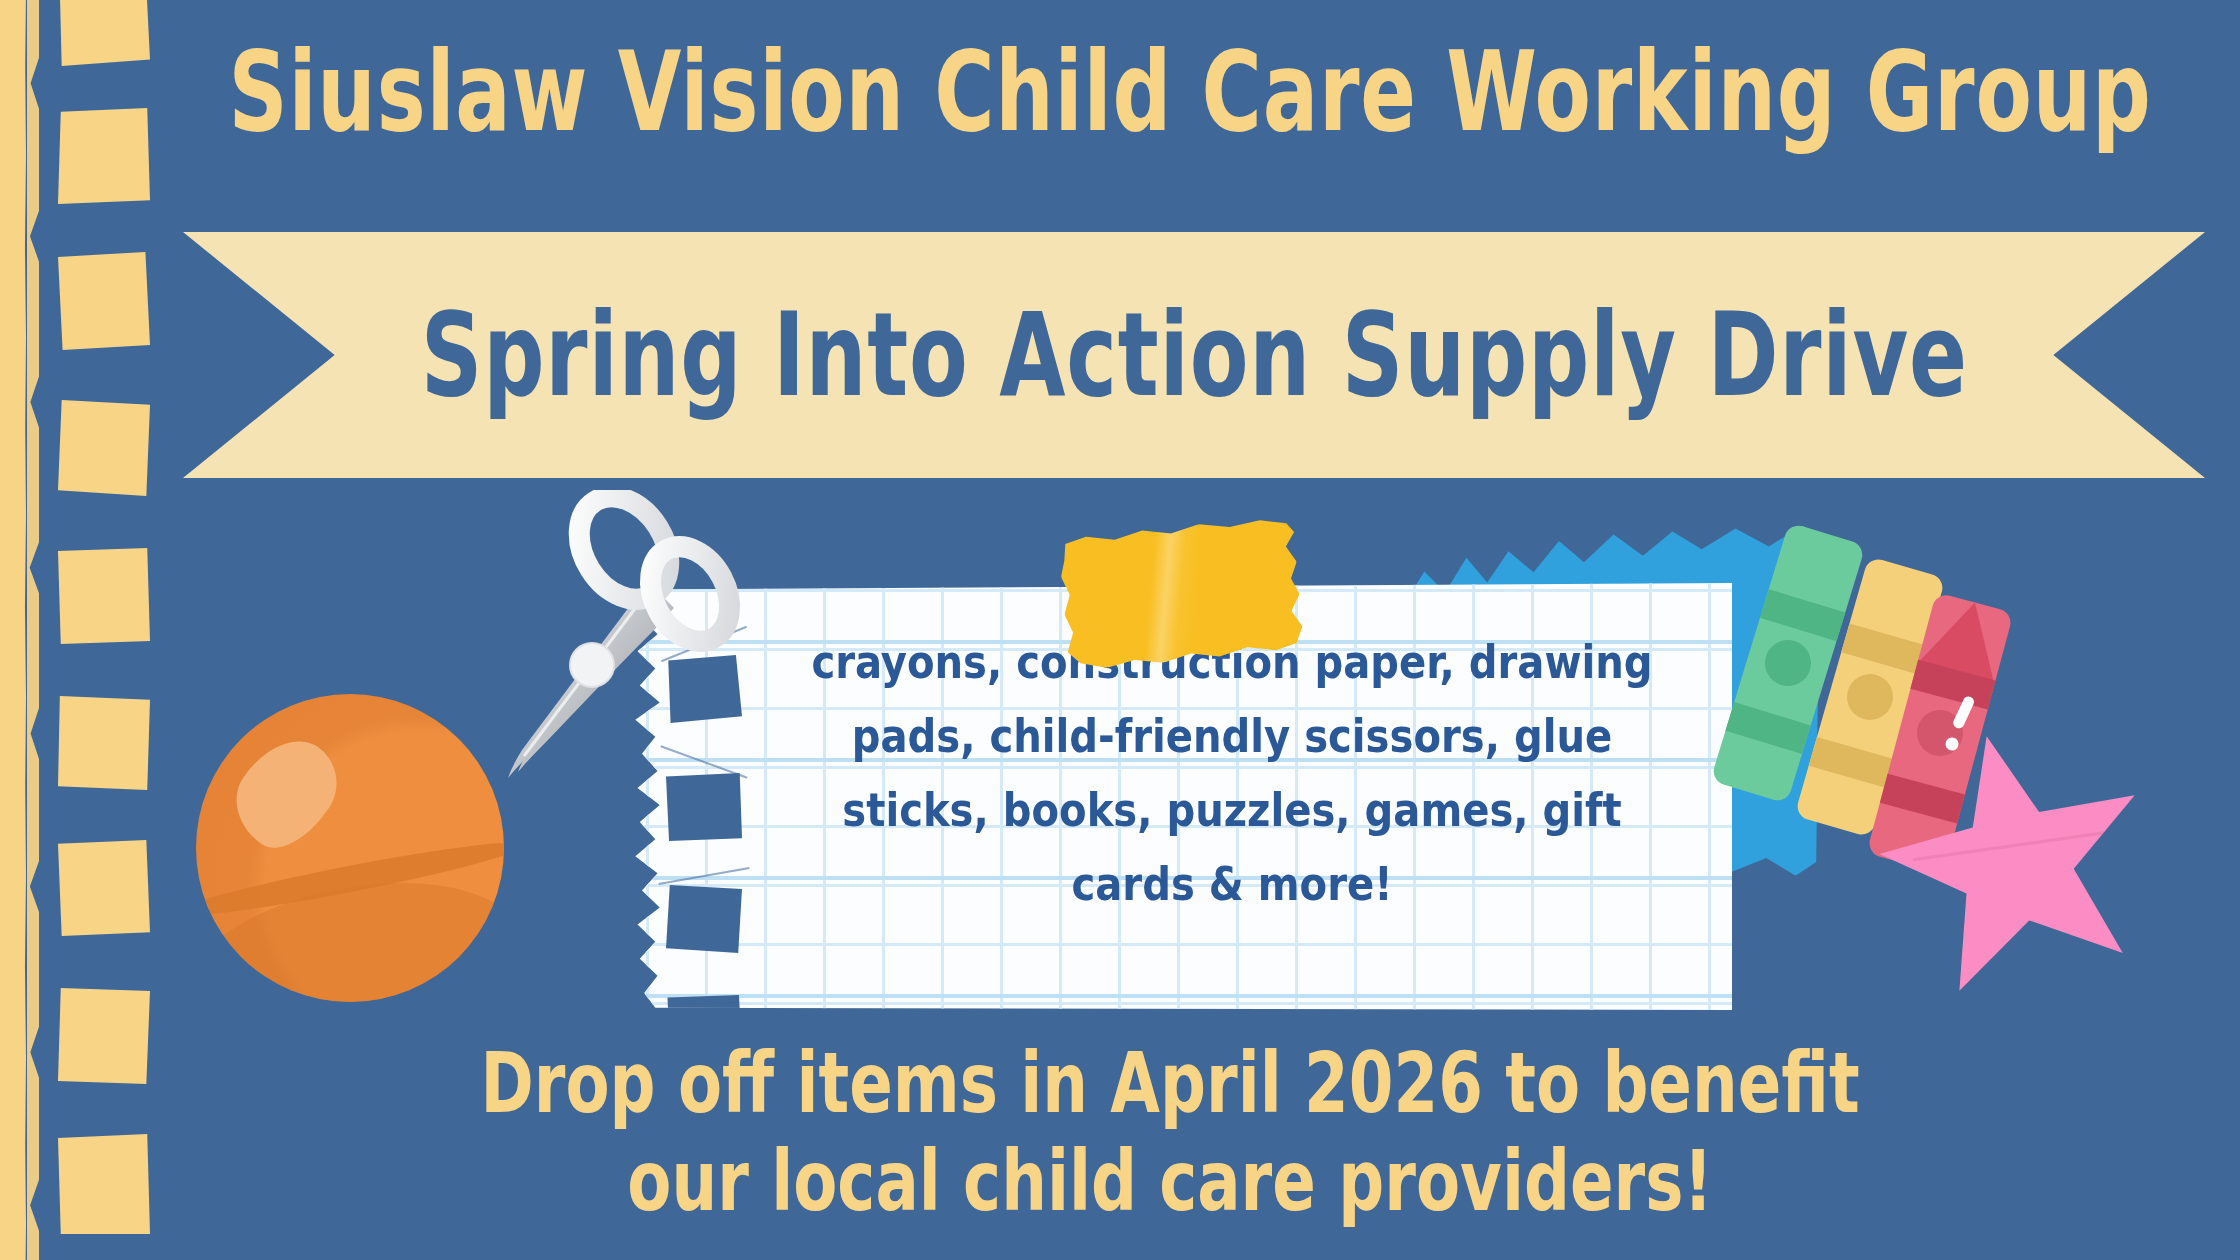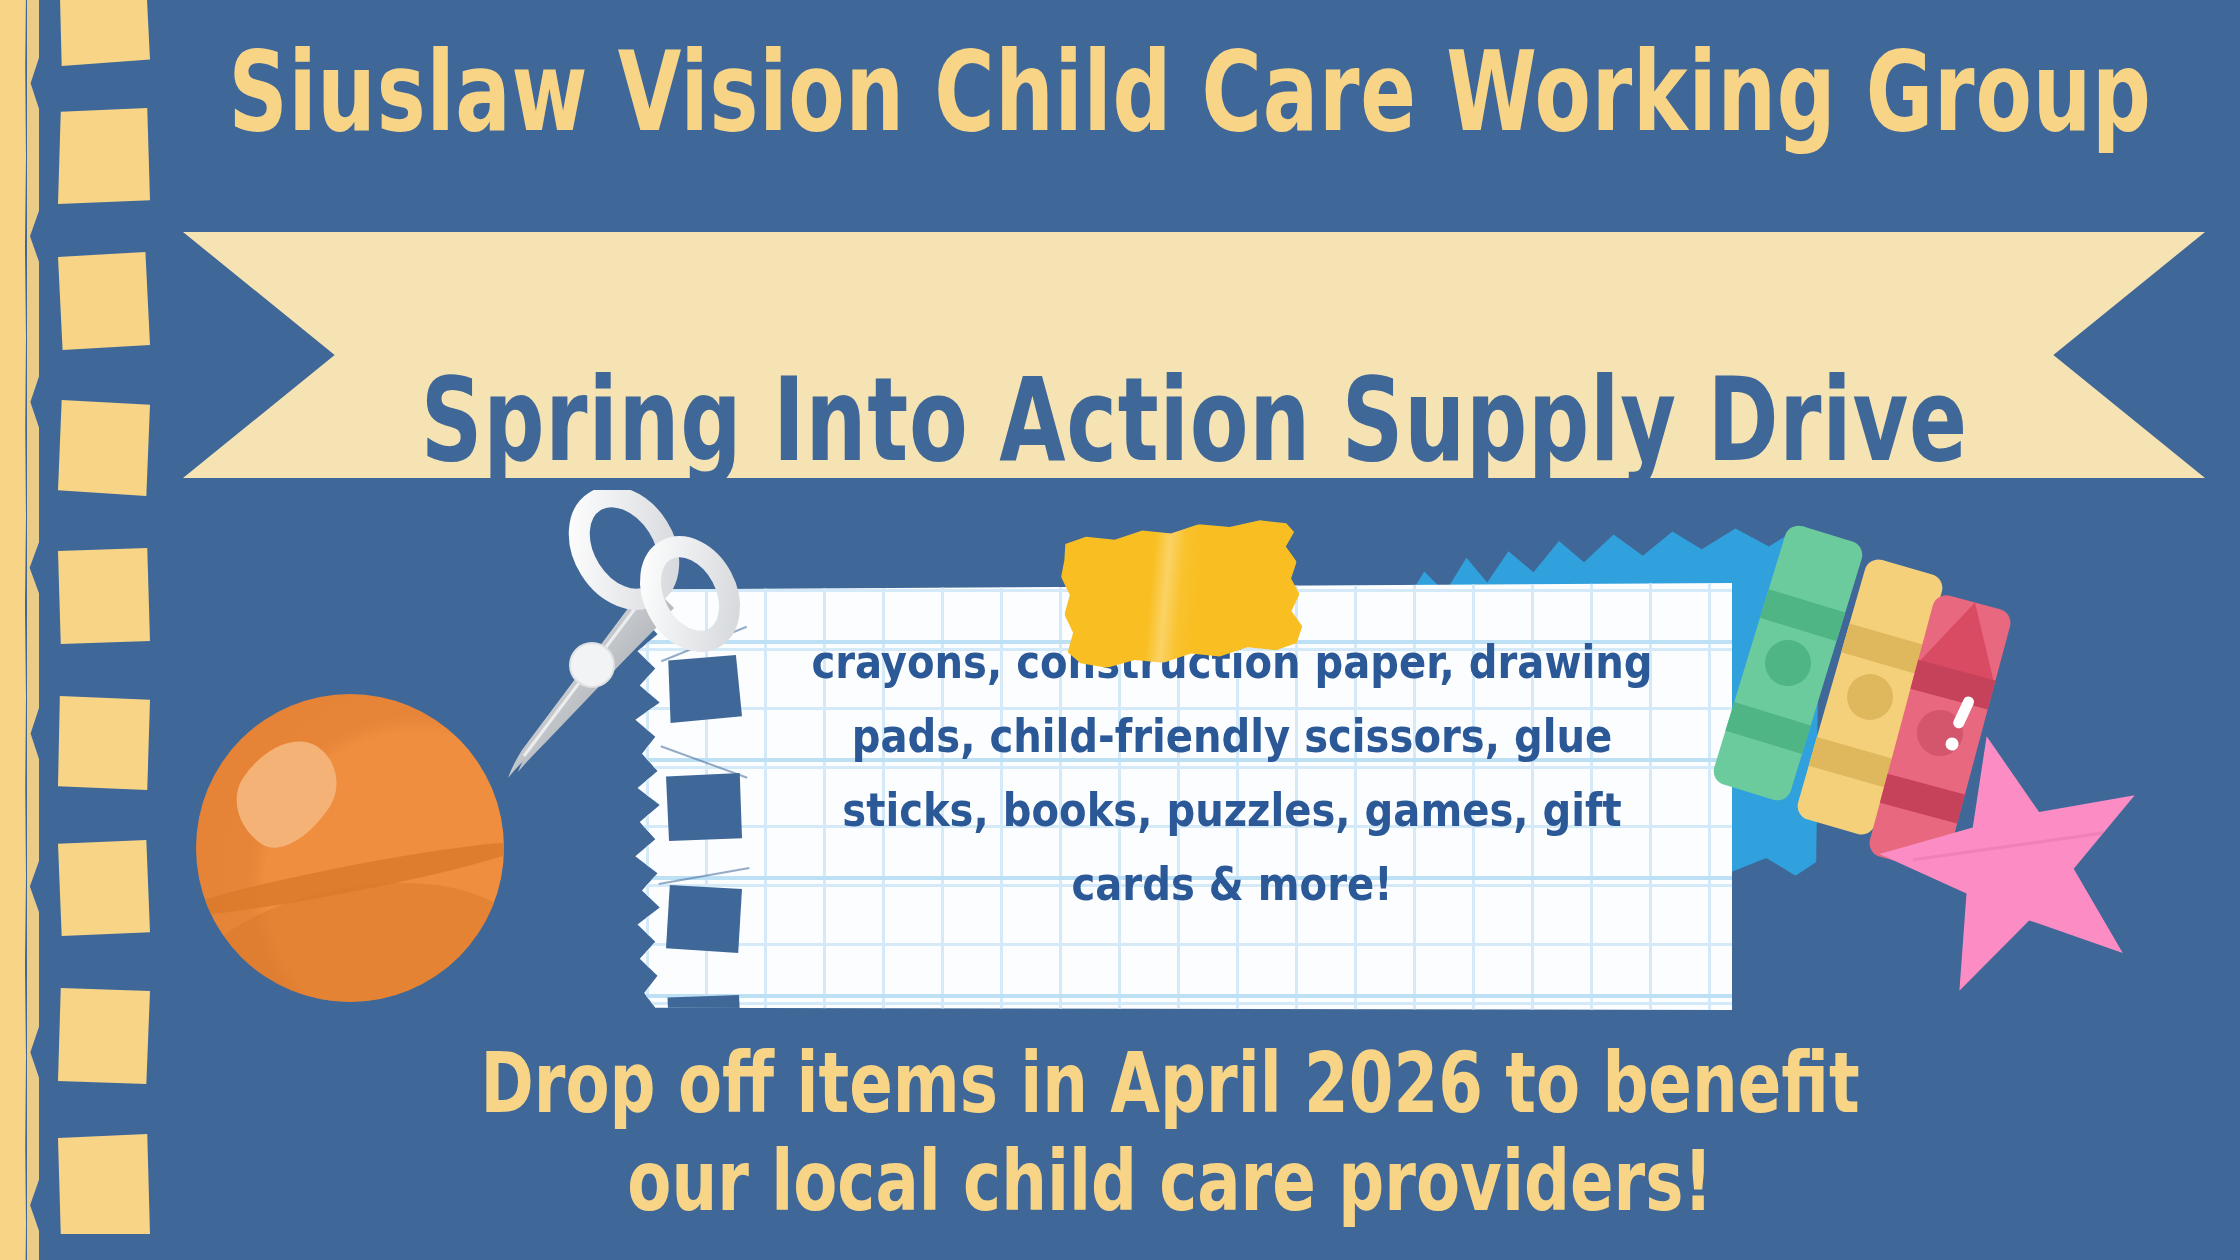--- a/index.html
+++ b/index.html
@@ -59,21 +59,21 @@
     transform:scaleX(0.83);
     letter-spacing:1px;
     white-space:nowrap;
   }
 
   
   .ribbon {
     position:absolute; left:183px; top:232px; width:2022px; height:246px;
     background:#F5E3B4;
     clip-path:polygon(0% 0%, 100% 0%, 92.5% 50%, 100% 100%, 0% 100%, 7.5% 50%);
-    display:flex; align-items:flex-end; justify-content:center;
+    display:flex; align-items:center; justify-content:center;
   }
   .ribbon-text {
     color:#3F6899;
     font-size:116px; line-height:1;
     font-weight:bold;
     font-family:"DejaVu Sans Condensed","Liberation Sans Narrow","Liberation Sans",sans-serif;
     transform:scaleX(0.82);
     white-space:nowrap;
     letter-spacing:1px;
   }

